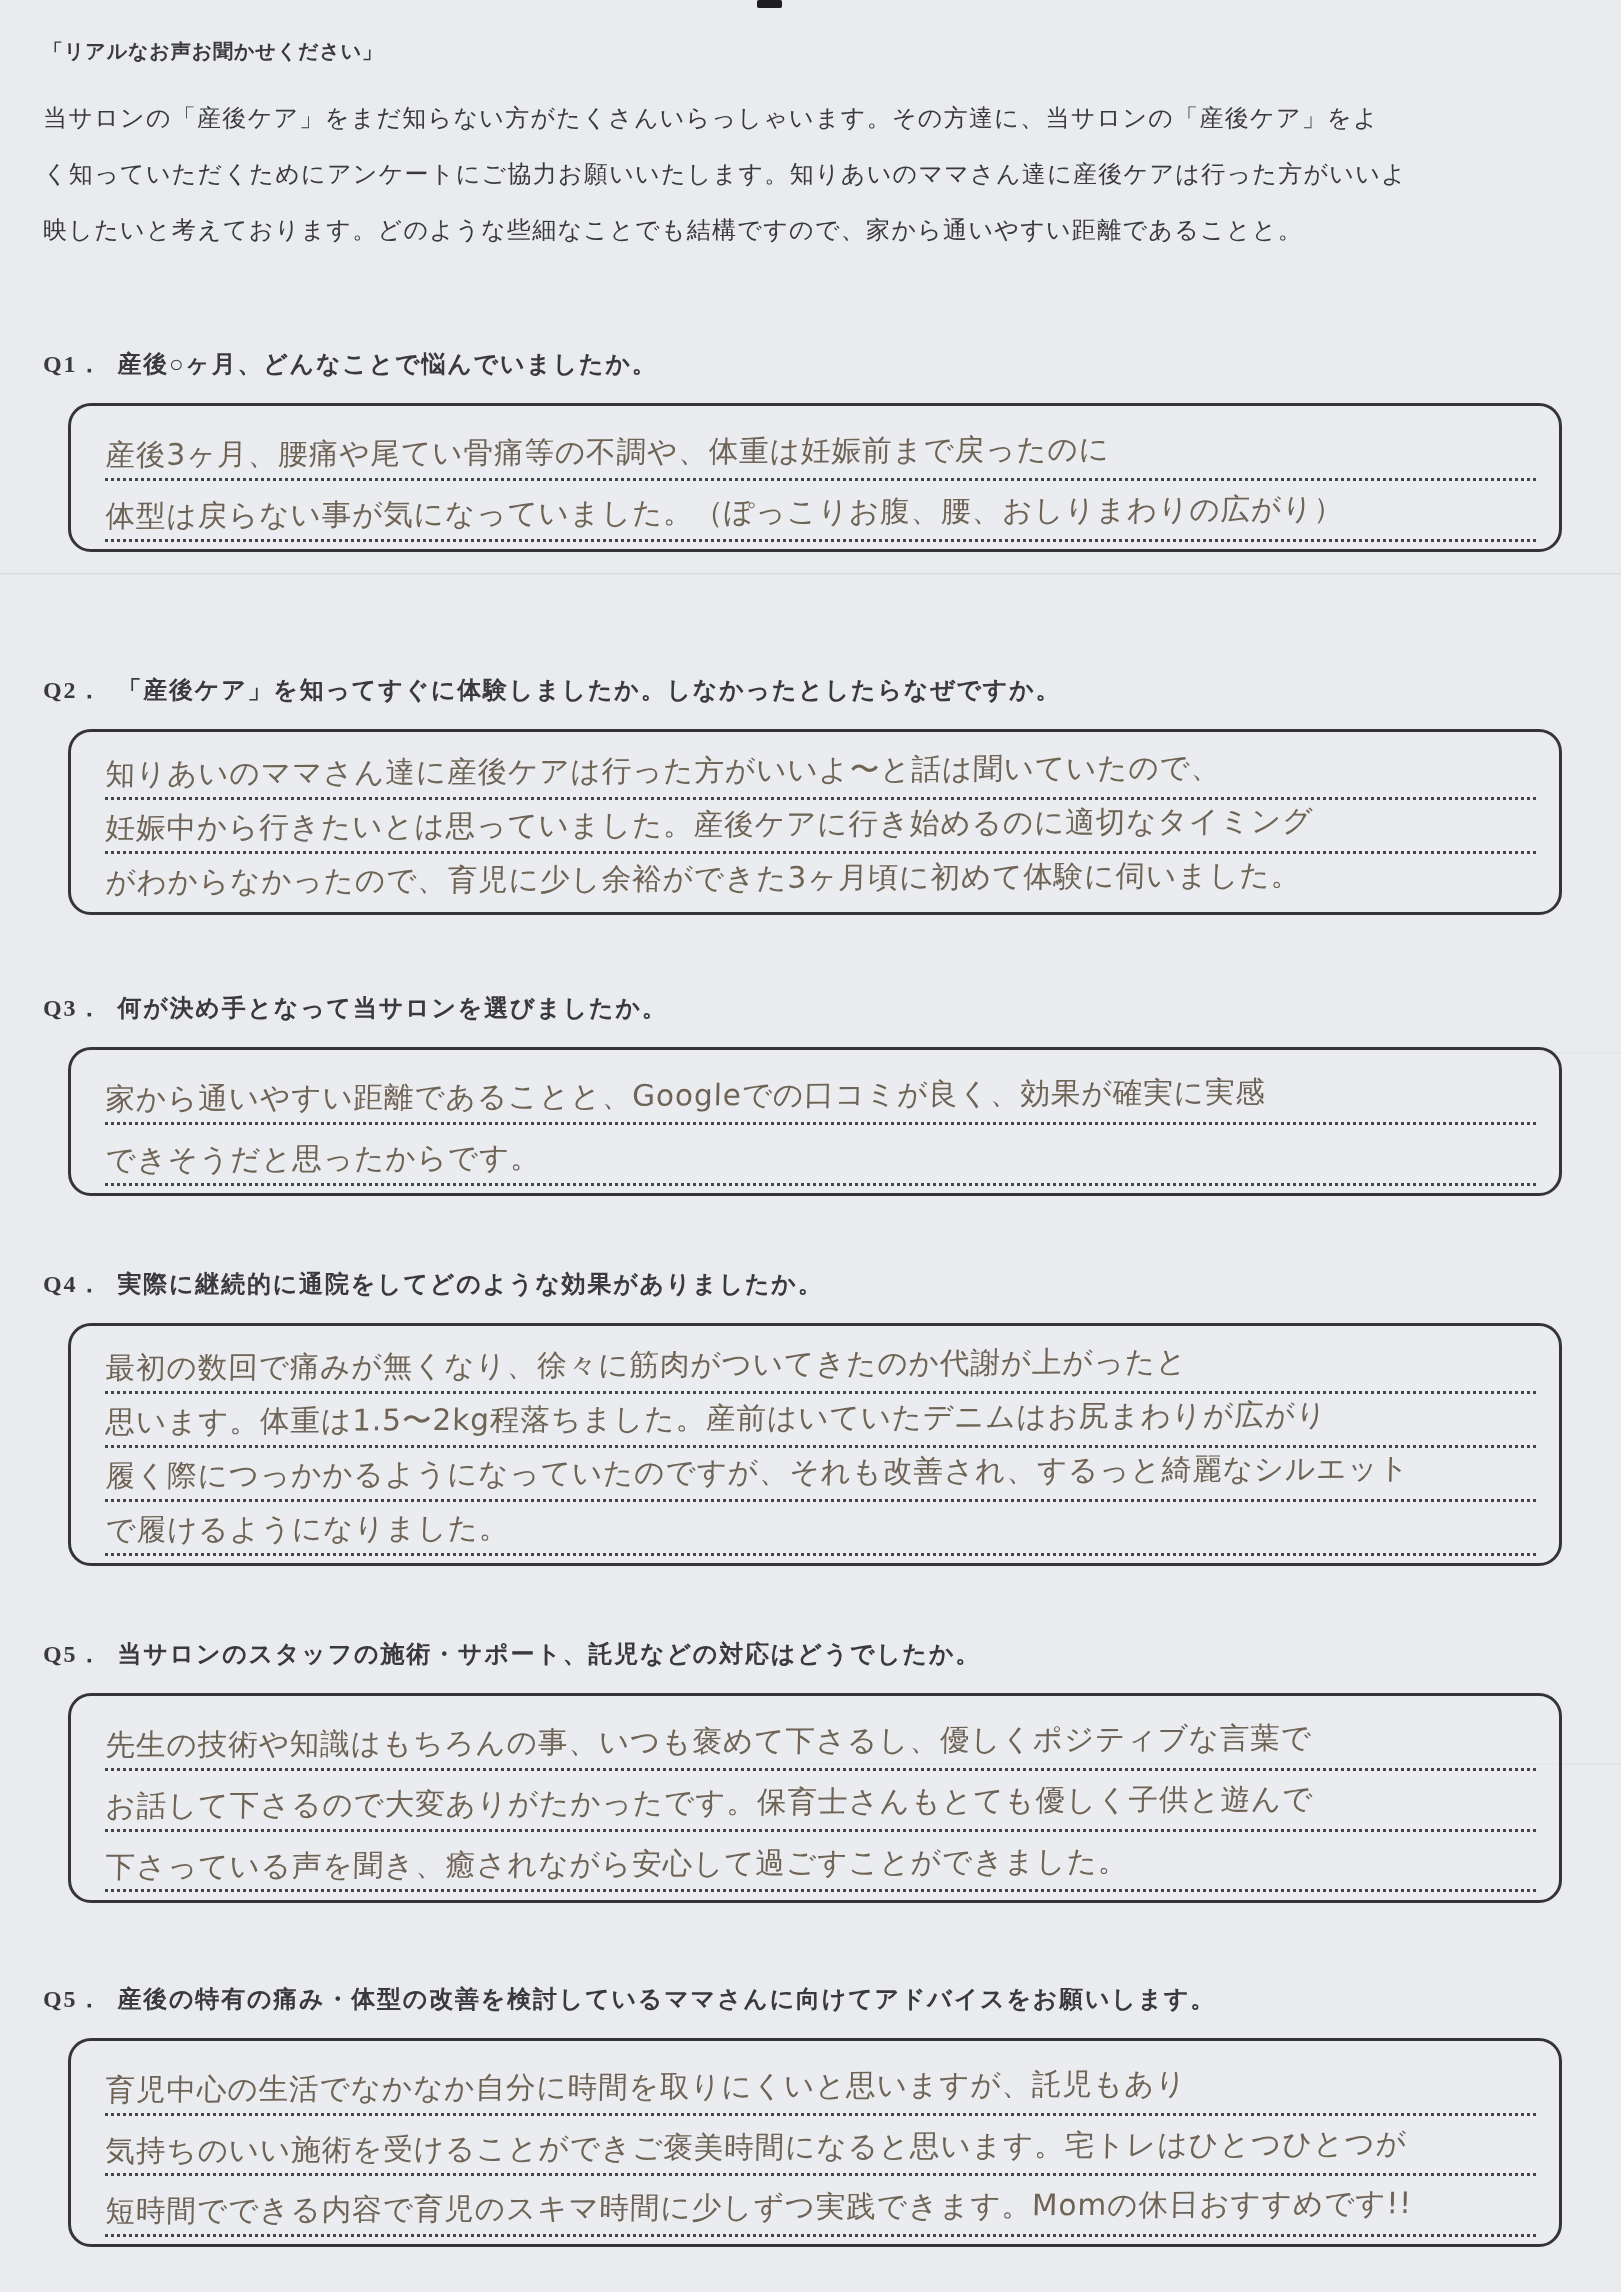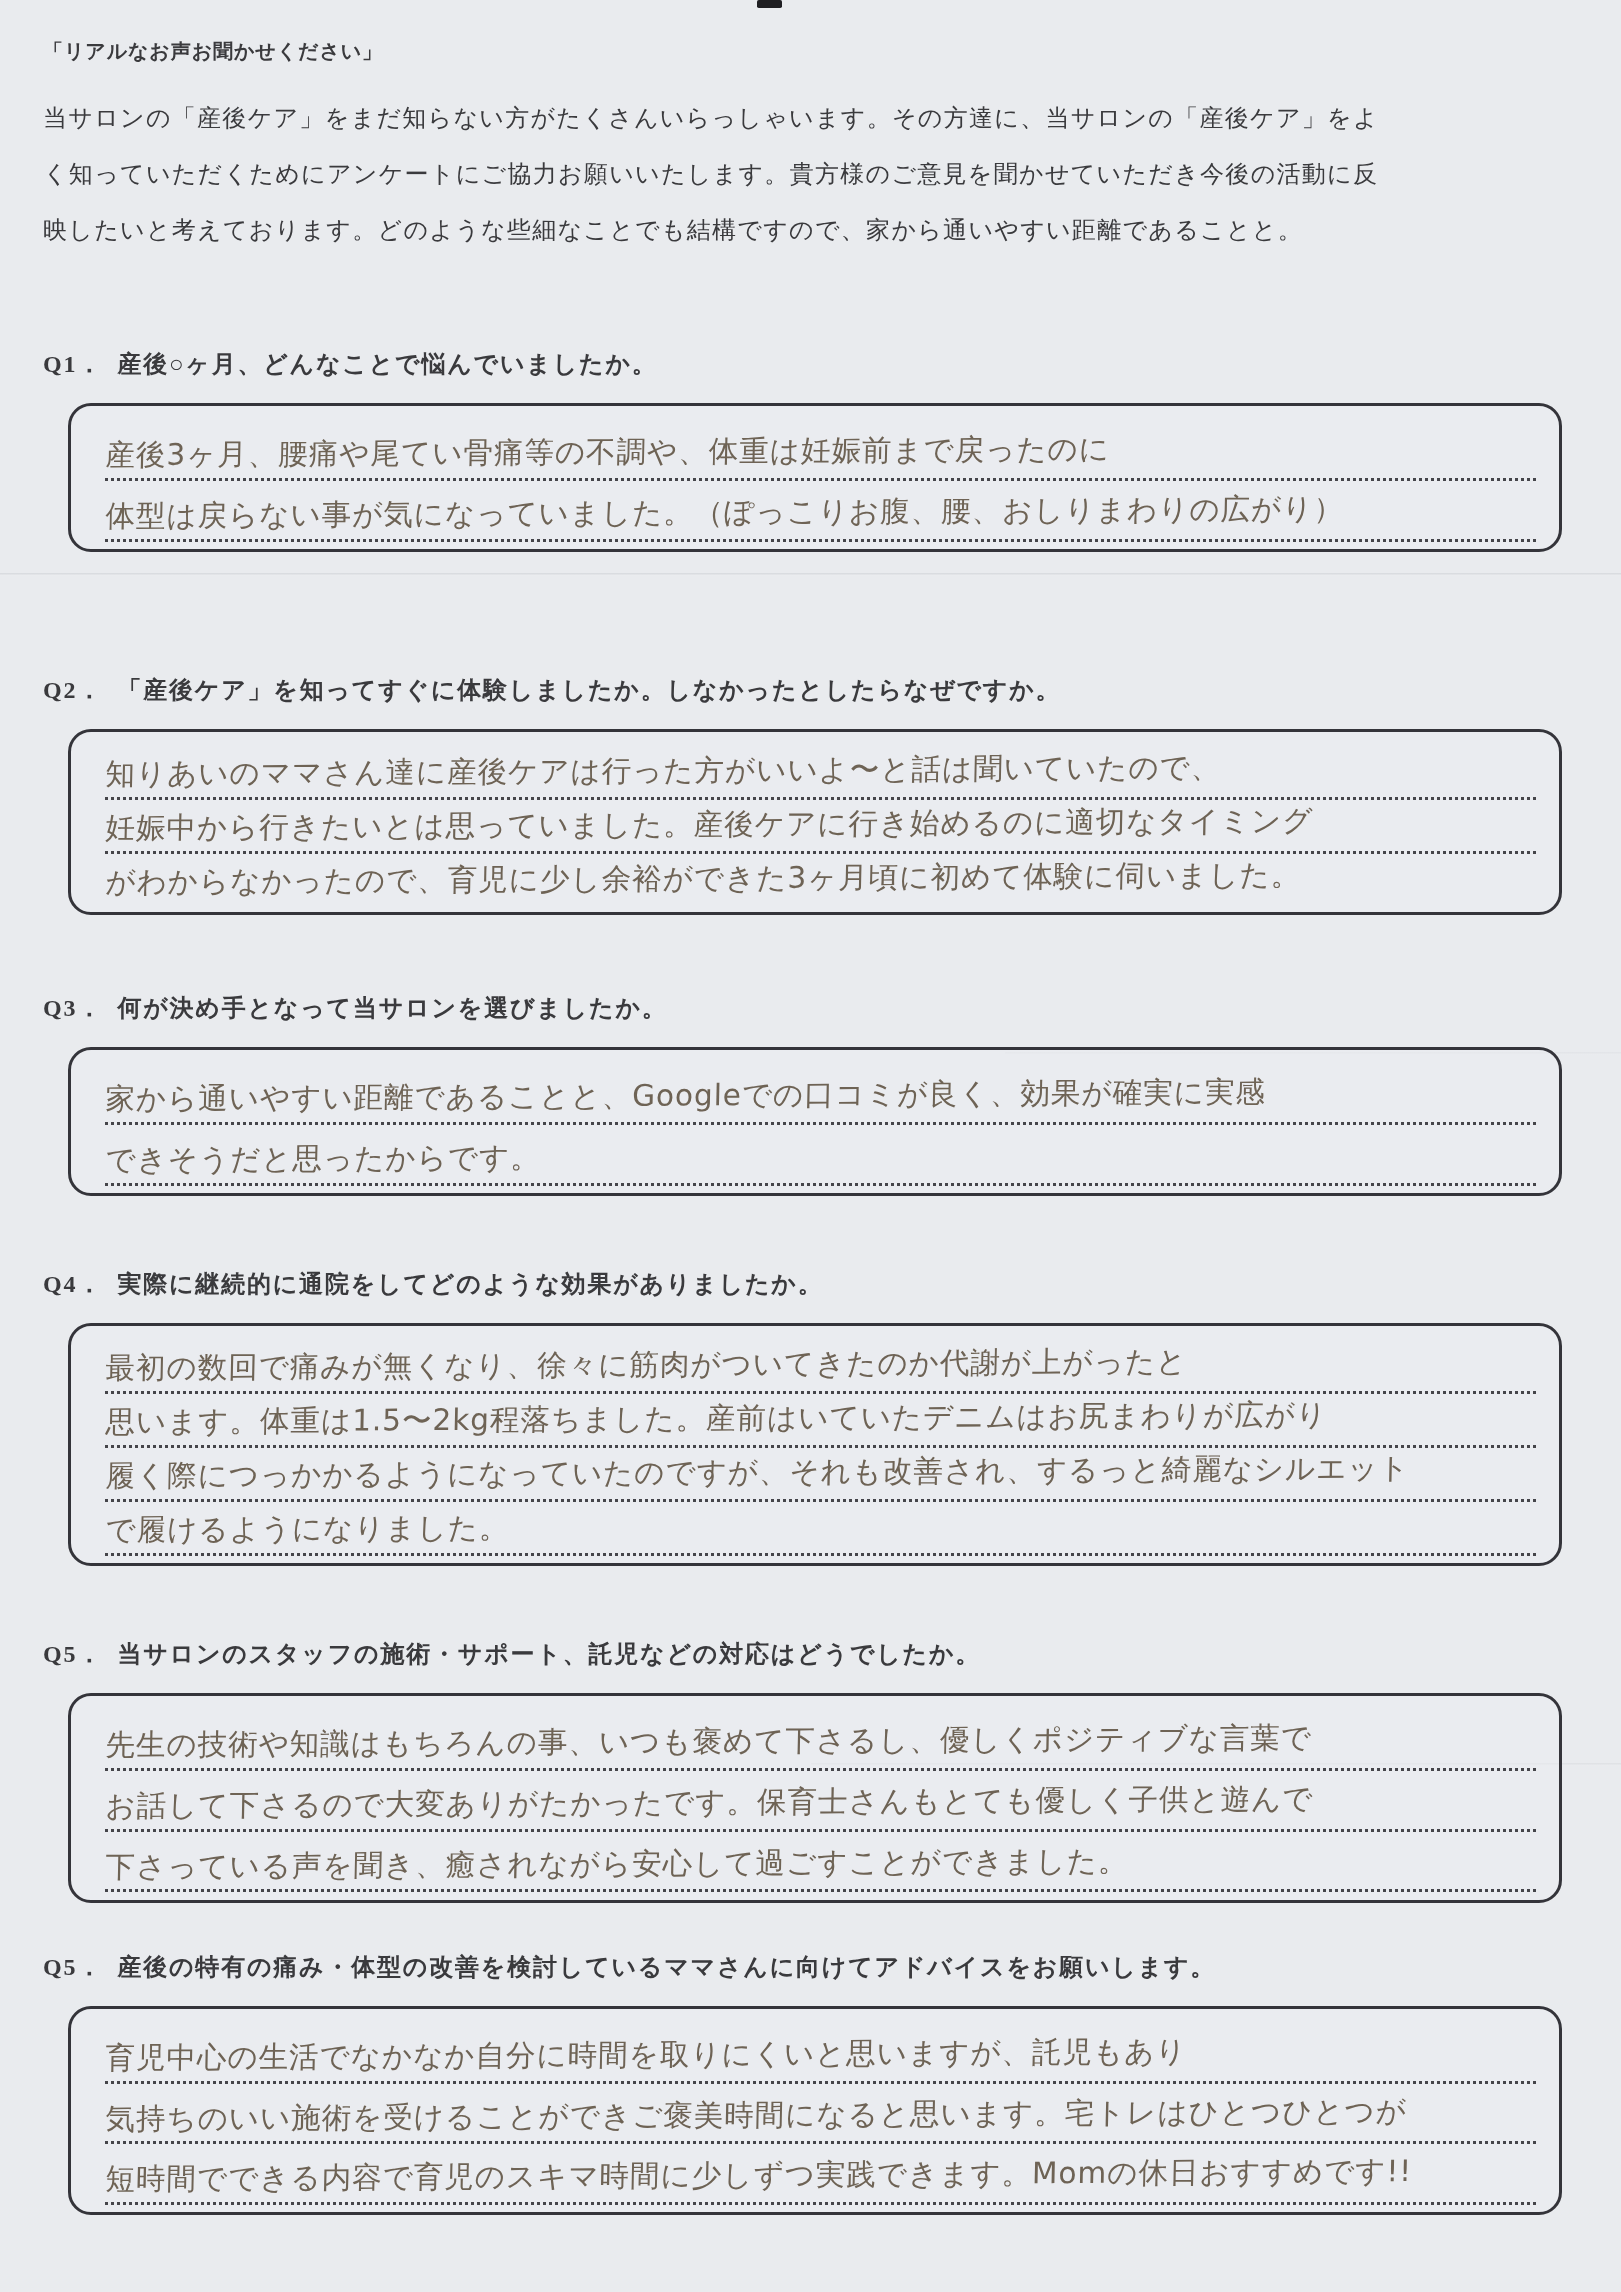--- a/index.html
+++ b/index.html
@@ -63,37 +63,37 @@
     transform:rotate(-0.35deg) skewX(-1.5deg);
     transform-origin:left bottom;
     white-space:nowrap;
   }
   
   .mt-q1{margin-top:90px;}
   .mt-q2{margin-top:122px;}
   .mt-q3{margin-top:77px;}
   .mt-q4{margin-top:72px;}
   .mt-q5a{margin-top:72px;}
-  .mt-q5b{margin-top:48px;}
+  .mt-q5b{margin-top:80px;}
 </style>
 </head>
 <body>
 
 <div class="scan-mark"></div>
 <div class="crease c1"></div>
 <div class="crease c2"></div>
 <div class="crease c3"></div>
 
 <div class="page">
 
   <div class="title">「リアルなお声お聞かせください」</div>
 
   <div>
     <div class="intro-line">当サロンの「産後ケア」をまだ知らない方がたくさんいらっしゃいます。その方達に、当サロンの「産後ケア」をよ</div>
-    <div class="intro-line">く知っていただくためにアンケートにご協力お願いいたします。貴方様のご意見を聞かせていただき今後の活動に反</div>
+    <div class="intro-line">く知っていただくためにアンケートにご協力お願いいたします。知りあいのママさん達に産後ケアは行った方がいいよ</div>
     <div class="intro-line">映したいと考えております。どのような些細なことでも結構ですので、家から通いやすい距離であることと。</div>
   </div>
 
   <div class="q-section mt-q1">
     <div class="q-head">
       <span class="q-label">Q1．</span><span>産後○ヶ月、どんなことで悩んでいましたか。</span>
     </div>
     <div class="answer-box">
       <div class="answer-row">
         <span class="hw">産後3ヶ月、腰痛や尾てい骨痛等の不調や、体重は妊娠前まで戻ったのに</span>

